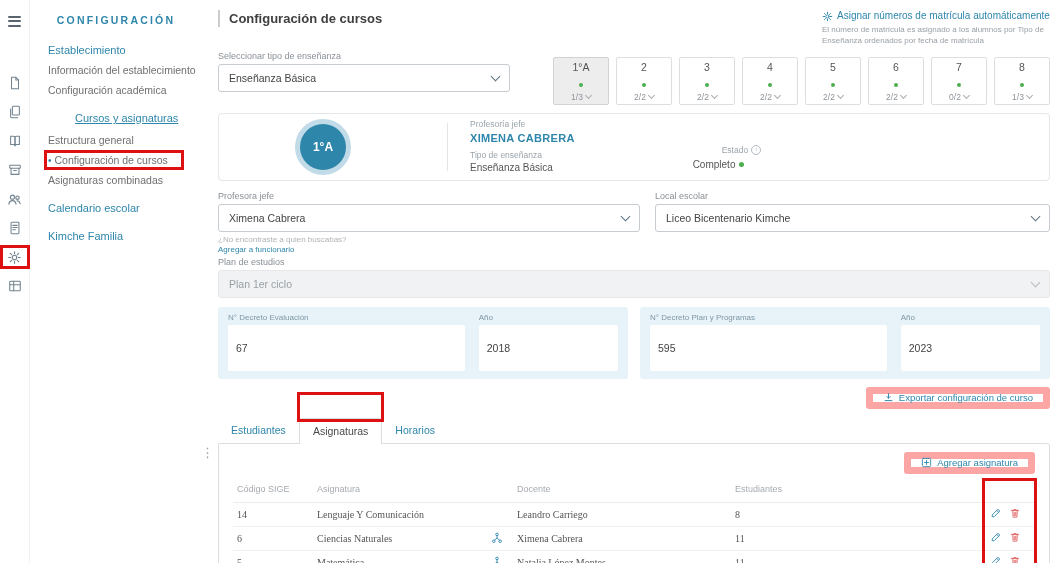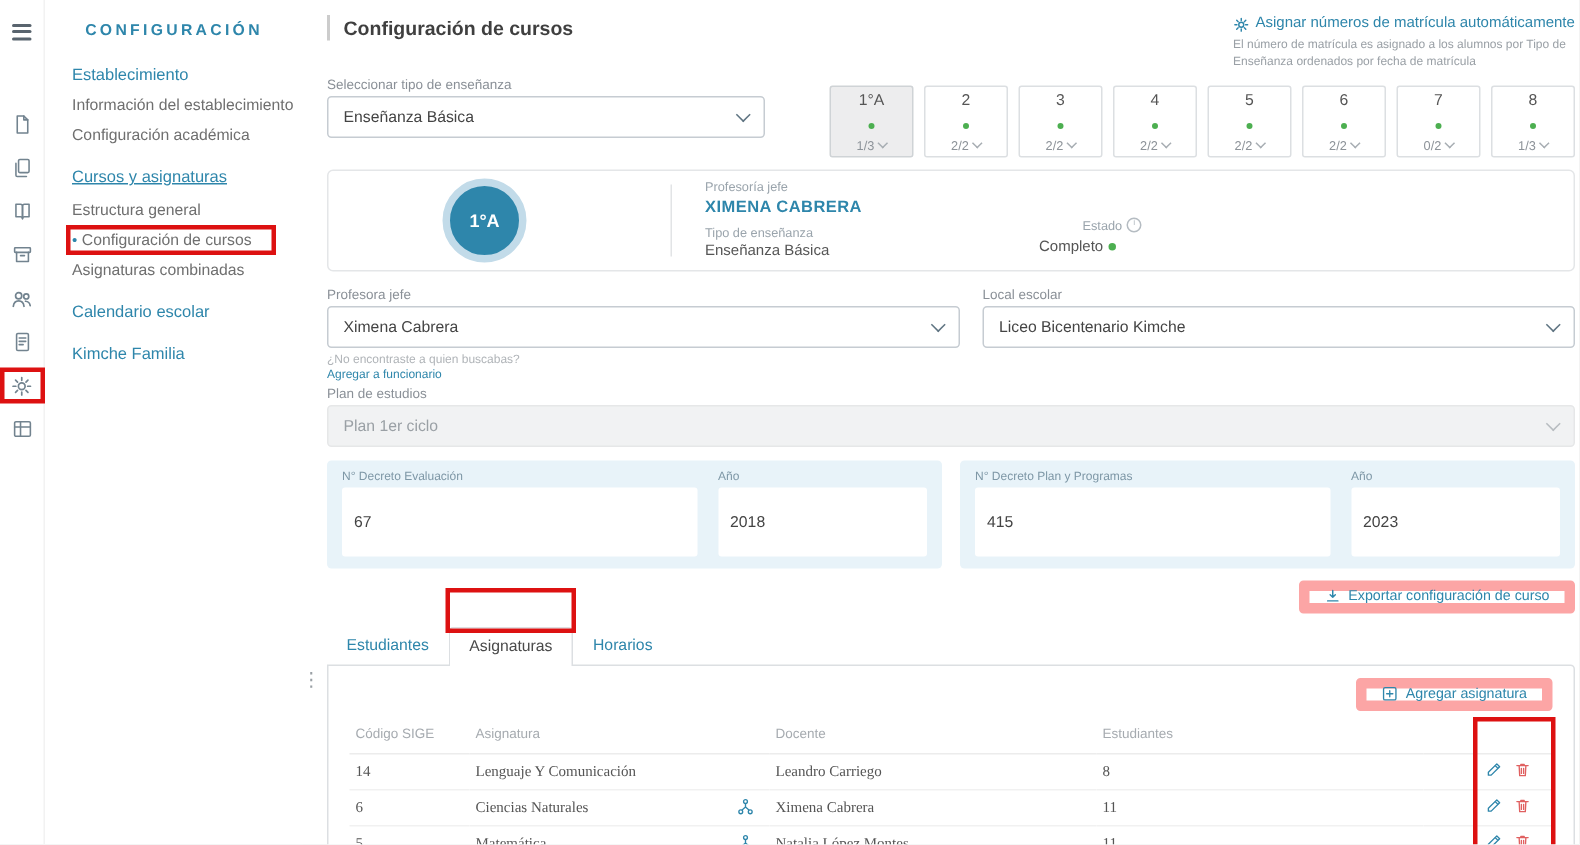--- a/index.html
+++ b/index.html
@@ -15,21 +15,21 @@
   .rail-group { margin-top:46px; display:flex; flex-direction:column; align-items:center; }
   .rail-btn { width:22px; height:16px; margin-bottom:13px; display:flex; align-items:center; justify-content:center;
               color:#72838f; cursor:pointer; }
 
   
   #sidebar { position:absolute; left:30px; top:0; width:172px; height:100%; background:#fff; }
   .sb-title { margin-top:14px; text-align:center; color:#2e86ab; font-size:10.5px; font-weight:bold; letter-spacing:2.2px; }
   .sb-list { padding-left:18px; }
   .sb-sec { margin-top:16px; color:#2e86ab; font-size:11px; cursor:pointer; }
   .sb-sec.first { margin-top:18px; }
-  .sb-sec.u { text-decoration:underline; }
+  .sb-sec.u { text-decoration:underline;margin-left:27px; }
   .sb-sub { margin-top:8px; color:#6f6f6f; font-size:10.5px; cursor:pointer; }
   .sb-sub .dot { color:#2e86ab; margin-right:3px; font-size:10px; }
   .sb-sub.current { width:132px; }
 
   
   #main { position:absolute; left:202px; top:0; right:0; bottom:0; padding:10px 3px 0 16px; box-sizing:border-box; }
 
   .m-header { display:flex; justify-content:space-between; align-items:flex-start; }
   .m-title { font-size:13px; color:#3f3f3f; font-weight:bold; border-left:2px solid #cccccc; padding-left:9px; line-height:17px; }
   .m-autoassign { width:228px; }
@@ -347,21 +347,21 @@
           <div class="dec-input">67</div>
         </div>
         <div class="dec-g2">
           <div class="dec-label">Año</div>
           <div class="dec-input">2018</div>
         </div>
       </div>
       <div class="dec-panel">
         <div class="dec-g1">
           <div class="dec-label">N° Decreto Plan y Programas</div>
-          <div class="dec-input">415</div>
+          <div class="dec-input">595</div>
         </div>
         <div class="dec-g2">
           <div class="dec-label">Año</div>
           <div class="dec-input">2023</div>
         </div>
       </div>
     </div>
 
     <div class="btn-row">
       <div class="btn outline">

